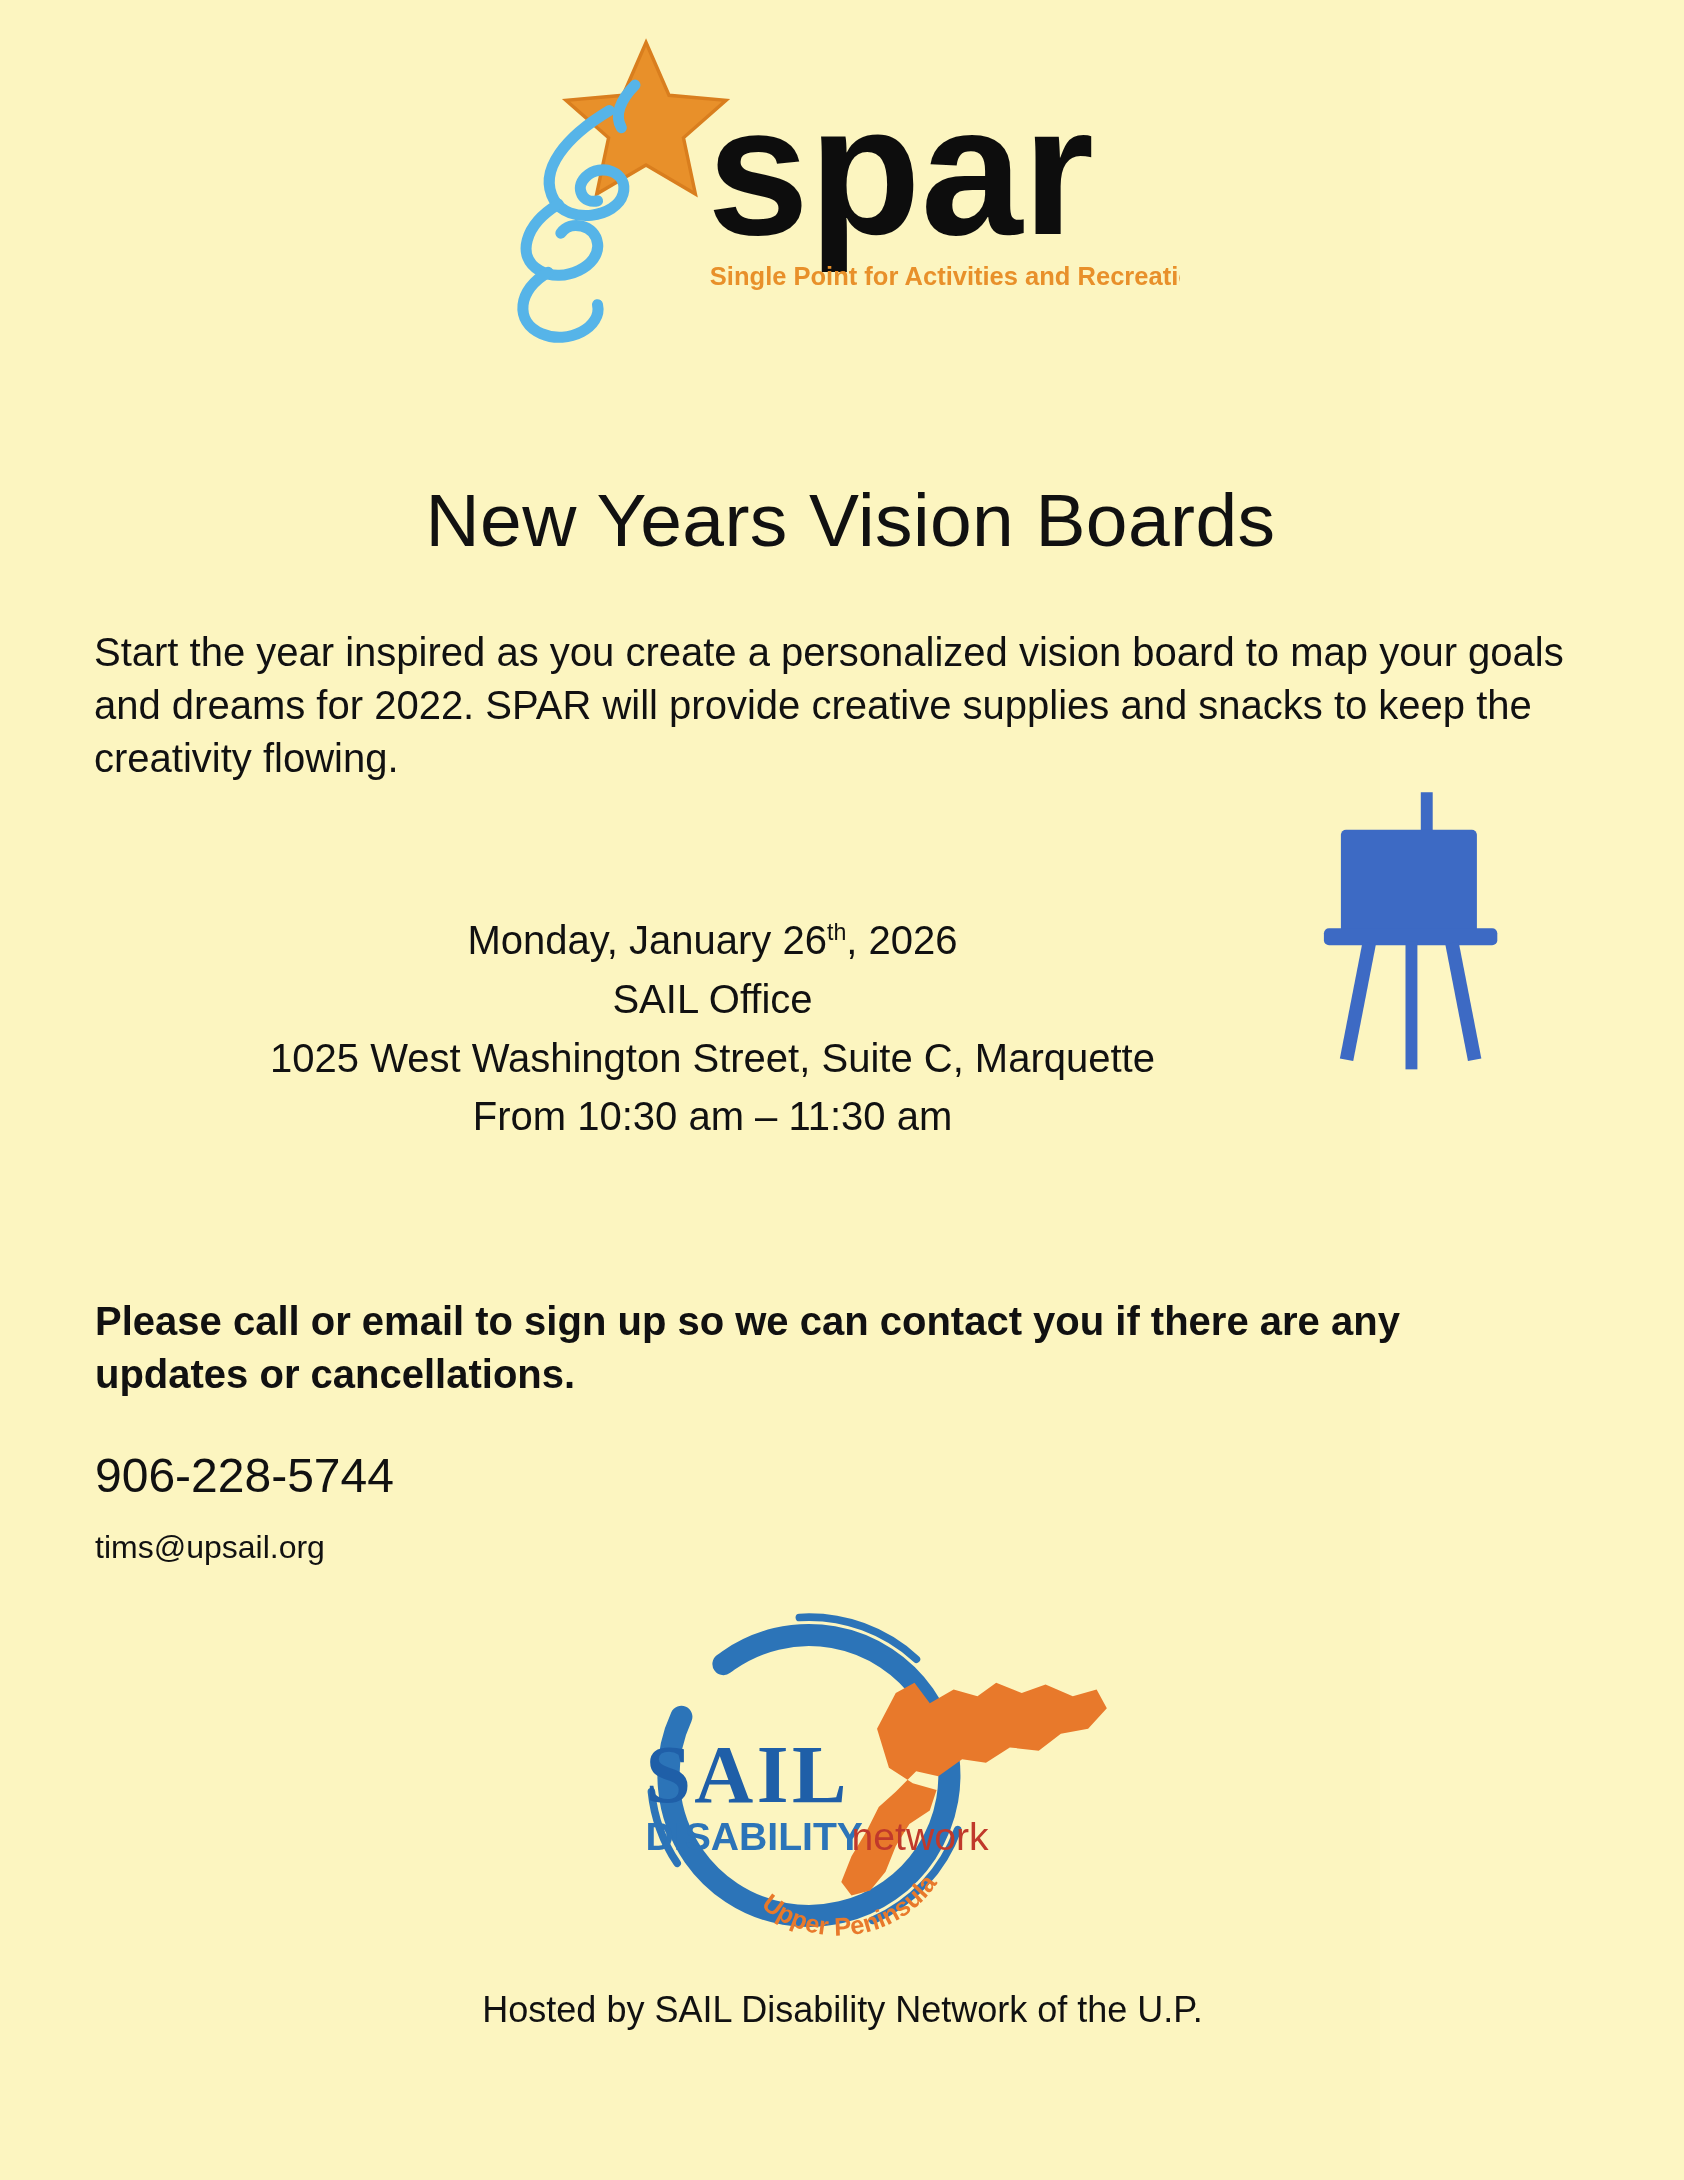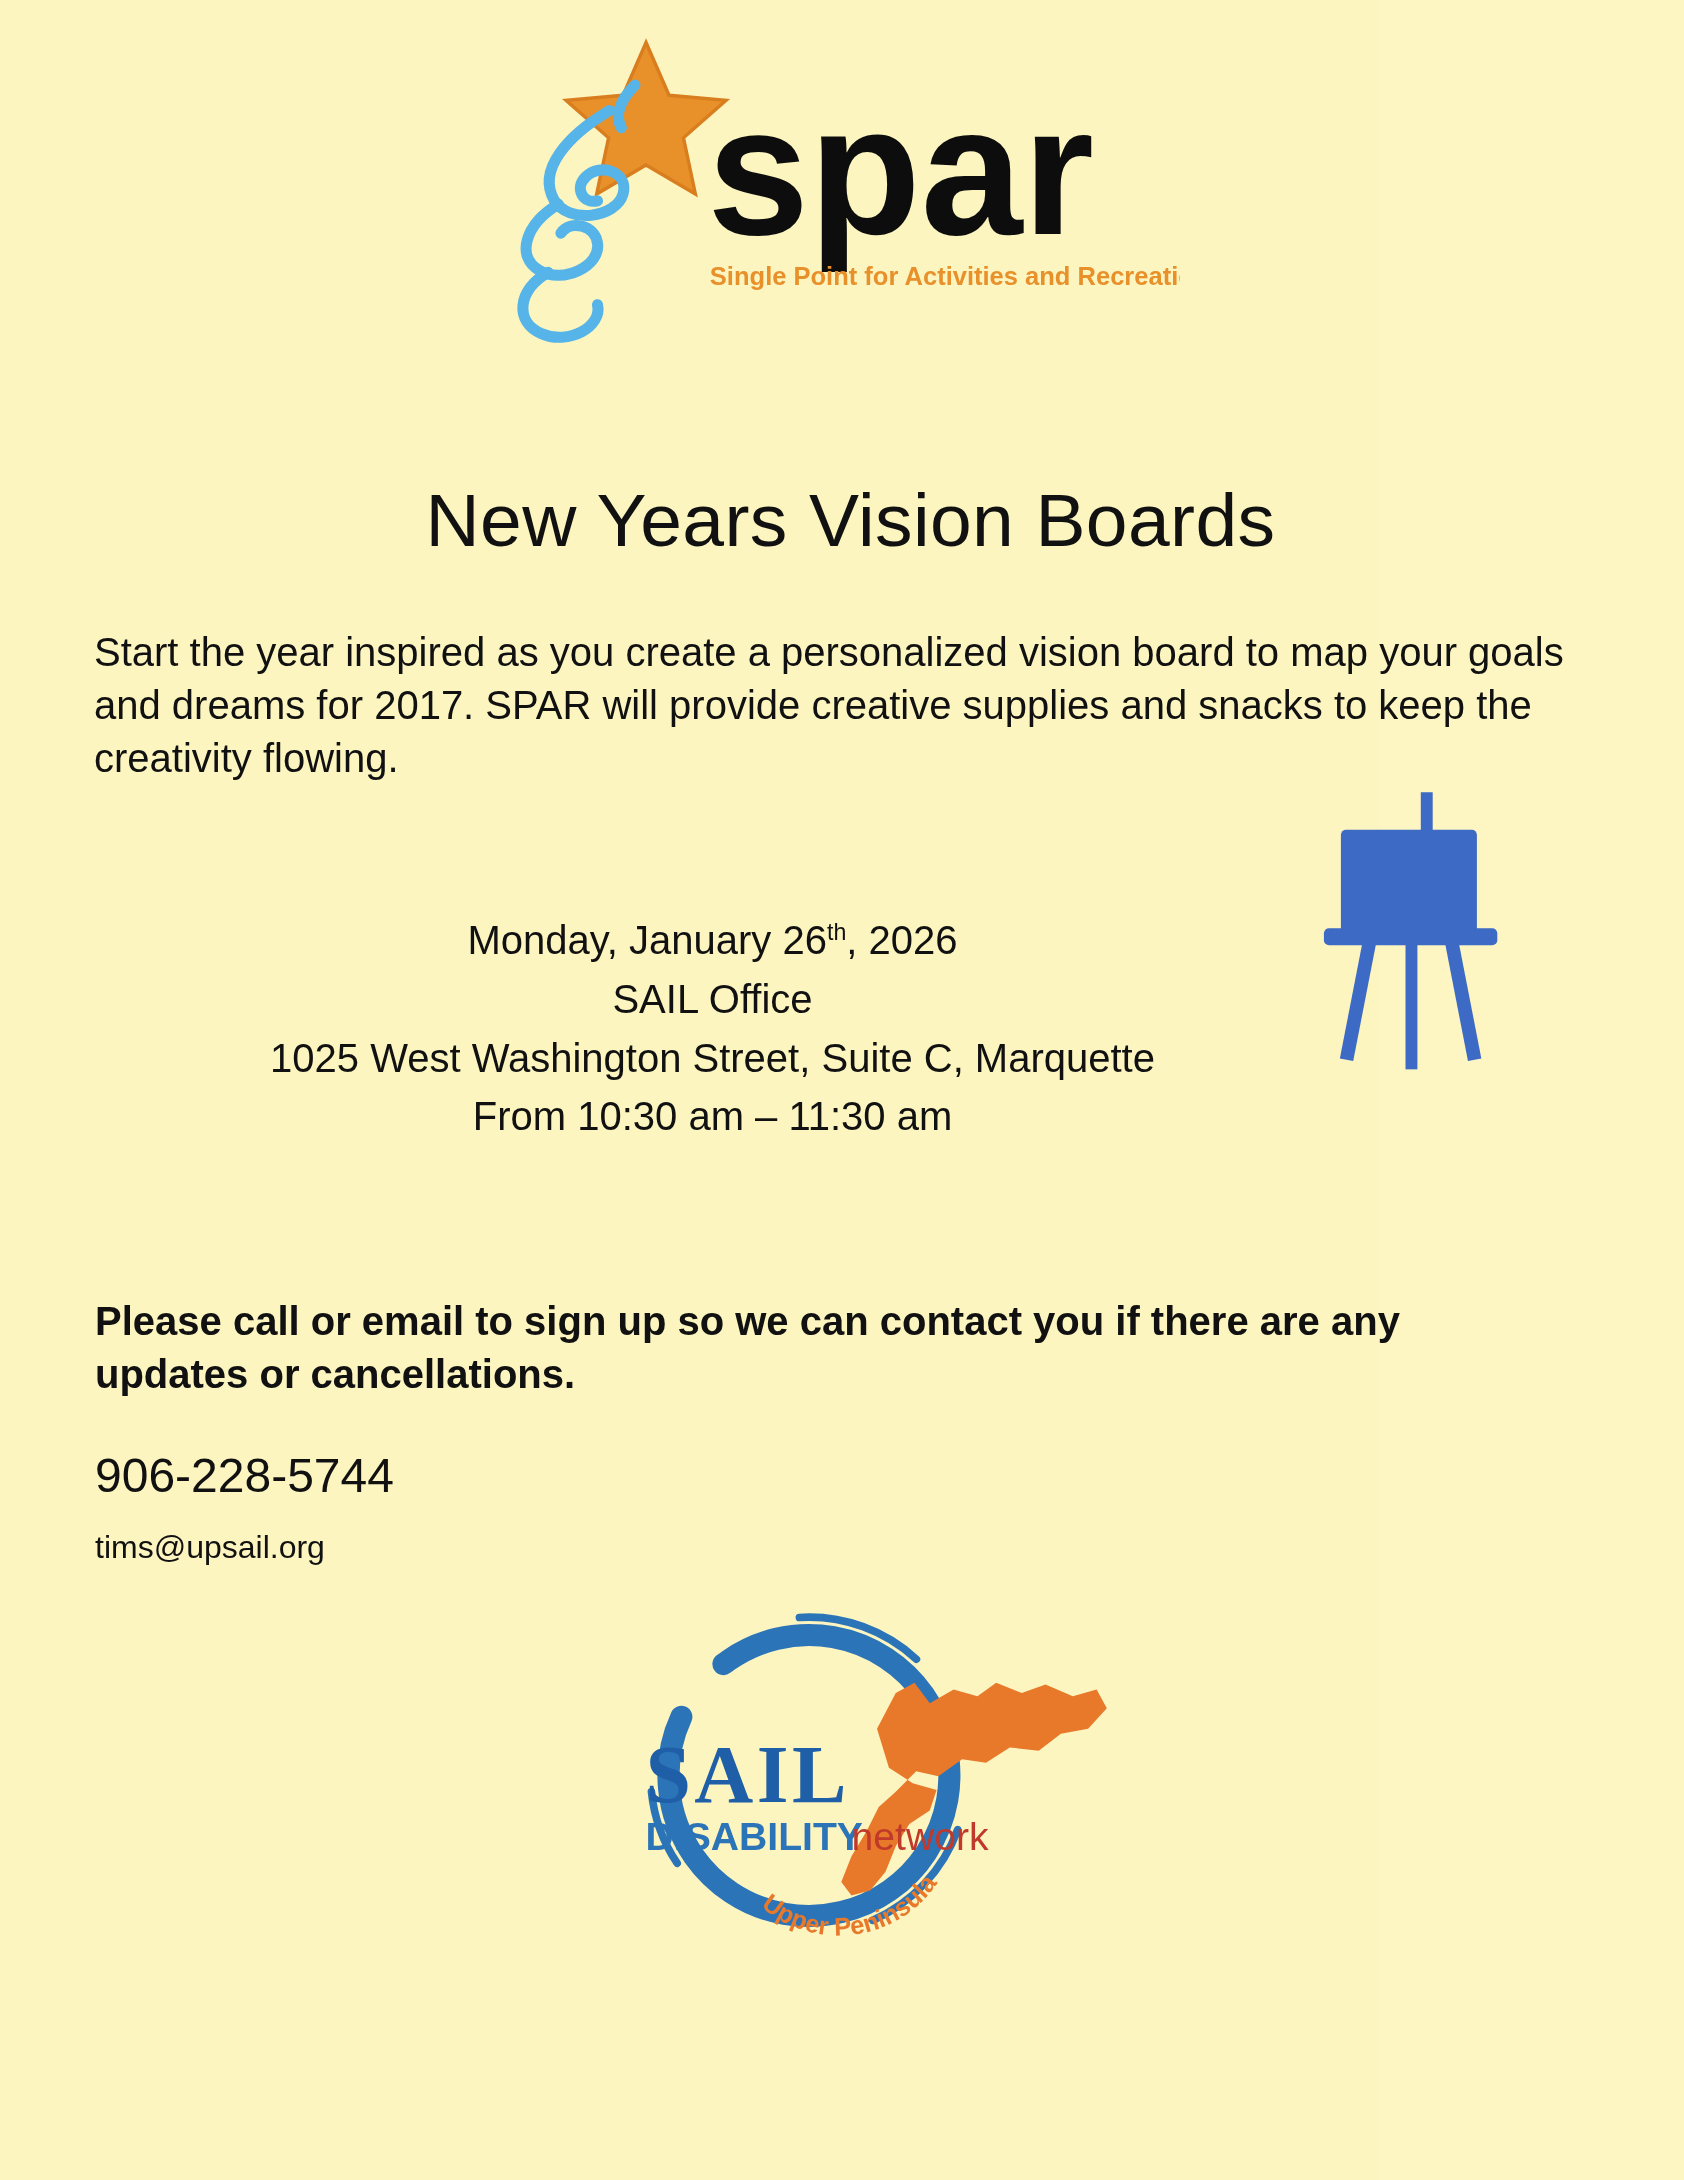--- a/index.html
+++ b/index.html
@@ -146,21 +146,21 @@
       </g>
 
       <text x="235" y="235" font-family="'Liberation Sans', sans-serif" font-size="215" font-weight="bold" fill="#0d0d0d">spar</text>
 
       <text x="238" y="295" font-family="'Liberation Sans', sans-serif" font-size="30" font-weight="bold" fill="#E8902A">Single Point for Activities and Recreation</text>
     </svg>
   </div>
 
   <div class="title">New Years Vision Boards</div>
 
-  <div class="intro"> Start the year inspired as you create a personalized vision board to map your goals and dreams for 2017. SPAR will provide creative supplies and snacks to keep the creativity flowing.</div>
+  <div class="intro"> Start the year inspired as you create a personalized vision board to map your goals and dreams for 2022. SPAR will provide creative supplies and snacks to keep the creativity flowing.</div>
 
   <div class="easel">
     <svg viewBox="0 0 240 330" width="204" height="281" aria-hidden="true">
       <rect x="128" y="0" width="14" height="48" fill="#3D6AC4"></rect>
       <rect x="34" y="44" width="160" height="122" rx="6" fill="#3D6AC4"></rect>
       <rect x="14" y="160" width="204" height="20" rx="6" fill="#3D6AC4"></rect>
       <rect x="46" y="176" width="16" height="140" fill="#3D6AC4" transform="rotate(11 54 246)"></rect>
       <rect x="170" y="176" width="16" height="140" fill="#3D6AC4" transform="rotate(-11 178 246)"></rect>
       <rect x="110" y="176" width="14" height="150" fill="#3D6AC4"></rect>
     </svg>
@@ -202,15 +202,16 @@
 
       <defs>
         <path id="arcPath" d="M168 330 A 140 140 0 0 0 420 290" fill="none"></path>
       </defs>
       <text font-family="'Liberation Sans', sans-serif" font-size="30" font-weight="bold" fill="#E8792B">
         <textPath href="#arcPath" startOffset="12%">Upper Peninsula</textPath>
       </text>
     </svg>
   </div>
 
+  <div class="footer">Hosted by SAIL Disability Network of the U.P.</div>
 
 </div>
 
 
 </body></html>

